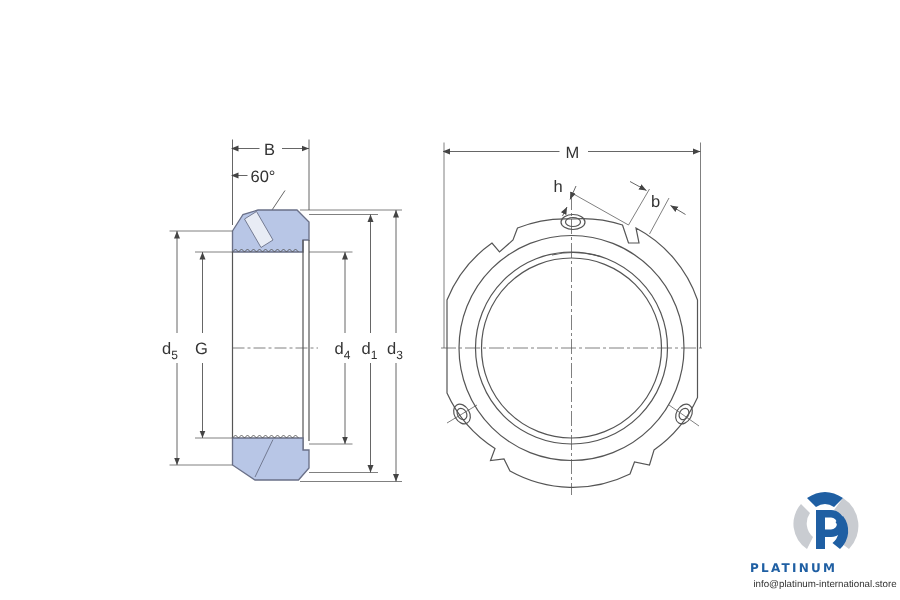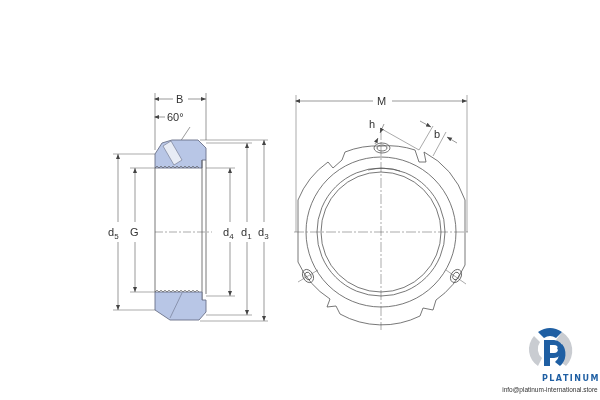--- a/index.html
+++ b/index.html
@@ -2,21 +2,21 @@
 <html><head>
   <meta charset="utf-8">
   <style>
     html, body { margin: 0; padding: 0; background: #ffffff; }
     body { width: 600px; height: 400px; position: relative; overflow: hidden;
            font-family: "Liberation Sans", sans-serif; }
     #drawing { position: absolute; left: 0; top: 0; width: 600px; height: 400px; }
     .dim-text { font-family: "Liberation Sans", sans-serif; font-size: 11px; fill: #333; }
     .sub { font-size: 8px; }
     .logo { position: absolute; left: 500px; top: 322px; width: 100px; height: 78px; }
-    .logo-name { position: absolute; left: 0; top: 52px; width: 100px; text-align: right;
+    .logo-name { position: absolute; left: 0; top: 52px; width: 100px; text-align: left;
                  font-family: "DejaVu Sans", sans-serif; font-weight: bold; font-size: 8px;
                  letter-spacing: 1.5px; color: #1f5fa3; }
     .logo-email { position: absolute; left: 0; top: 64px; width: 100px; text-align: center;
                   font-family: "Liberation Sans", sans-serif; font-size: 6.5px; color: #333; white-space: nowrap; }
   </style>
 </head>
 <body>
 
 <svg id="drawing" viewBox="0 0 600 400" xmlns="http://www.w3.org/2000/svg">
   <defs>

